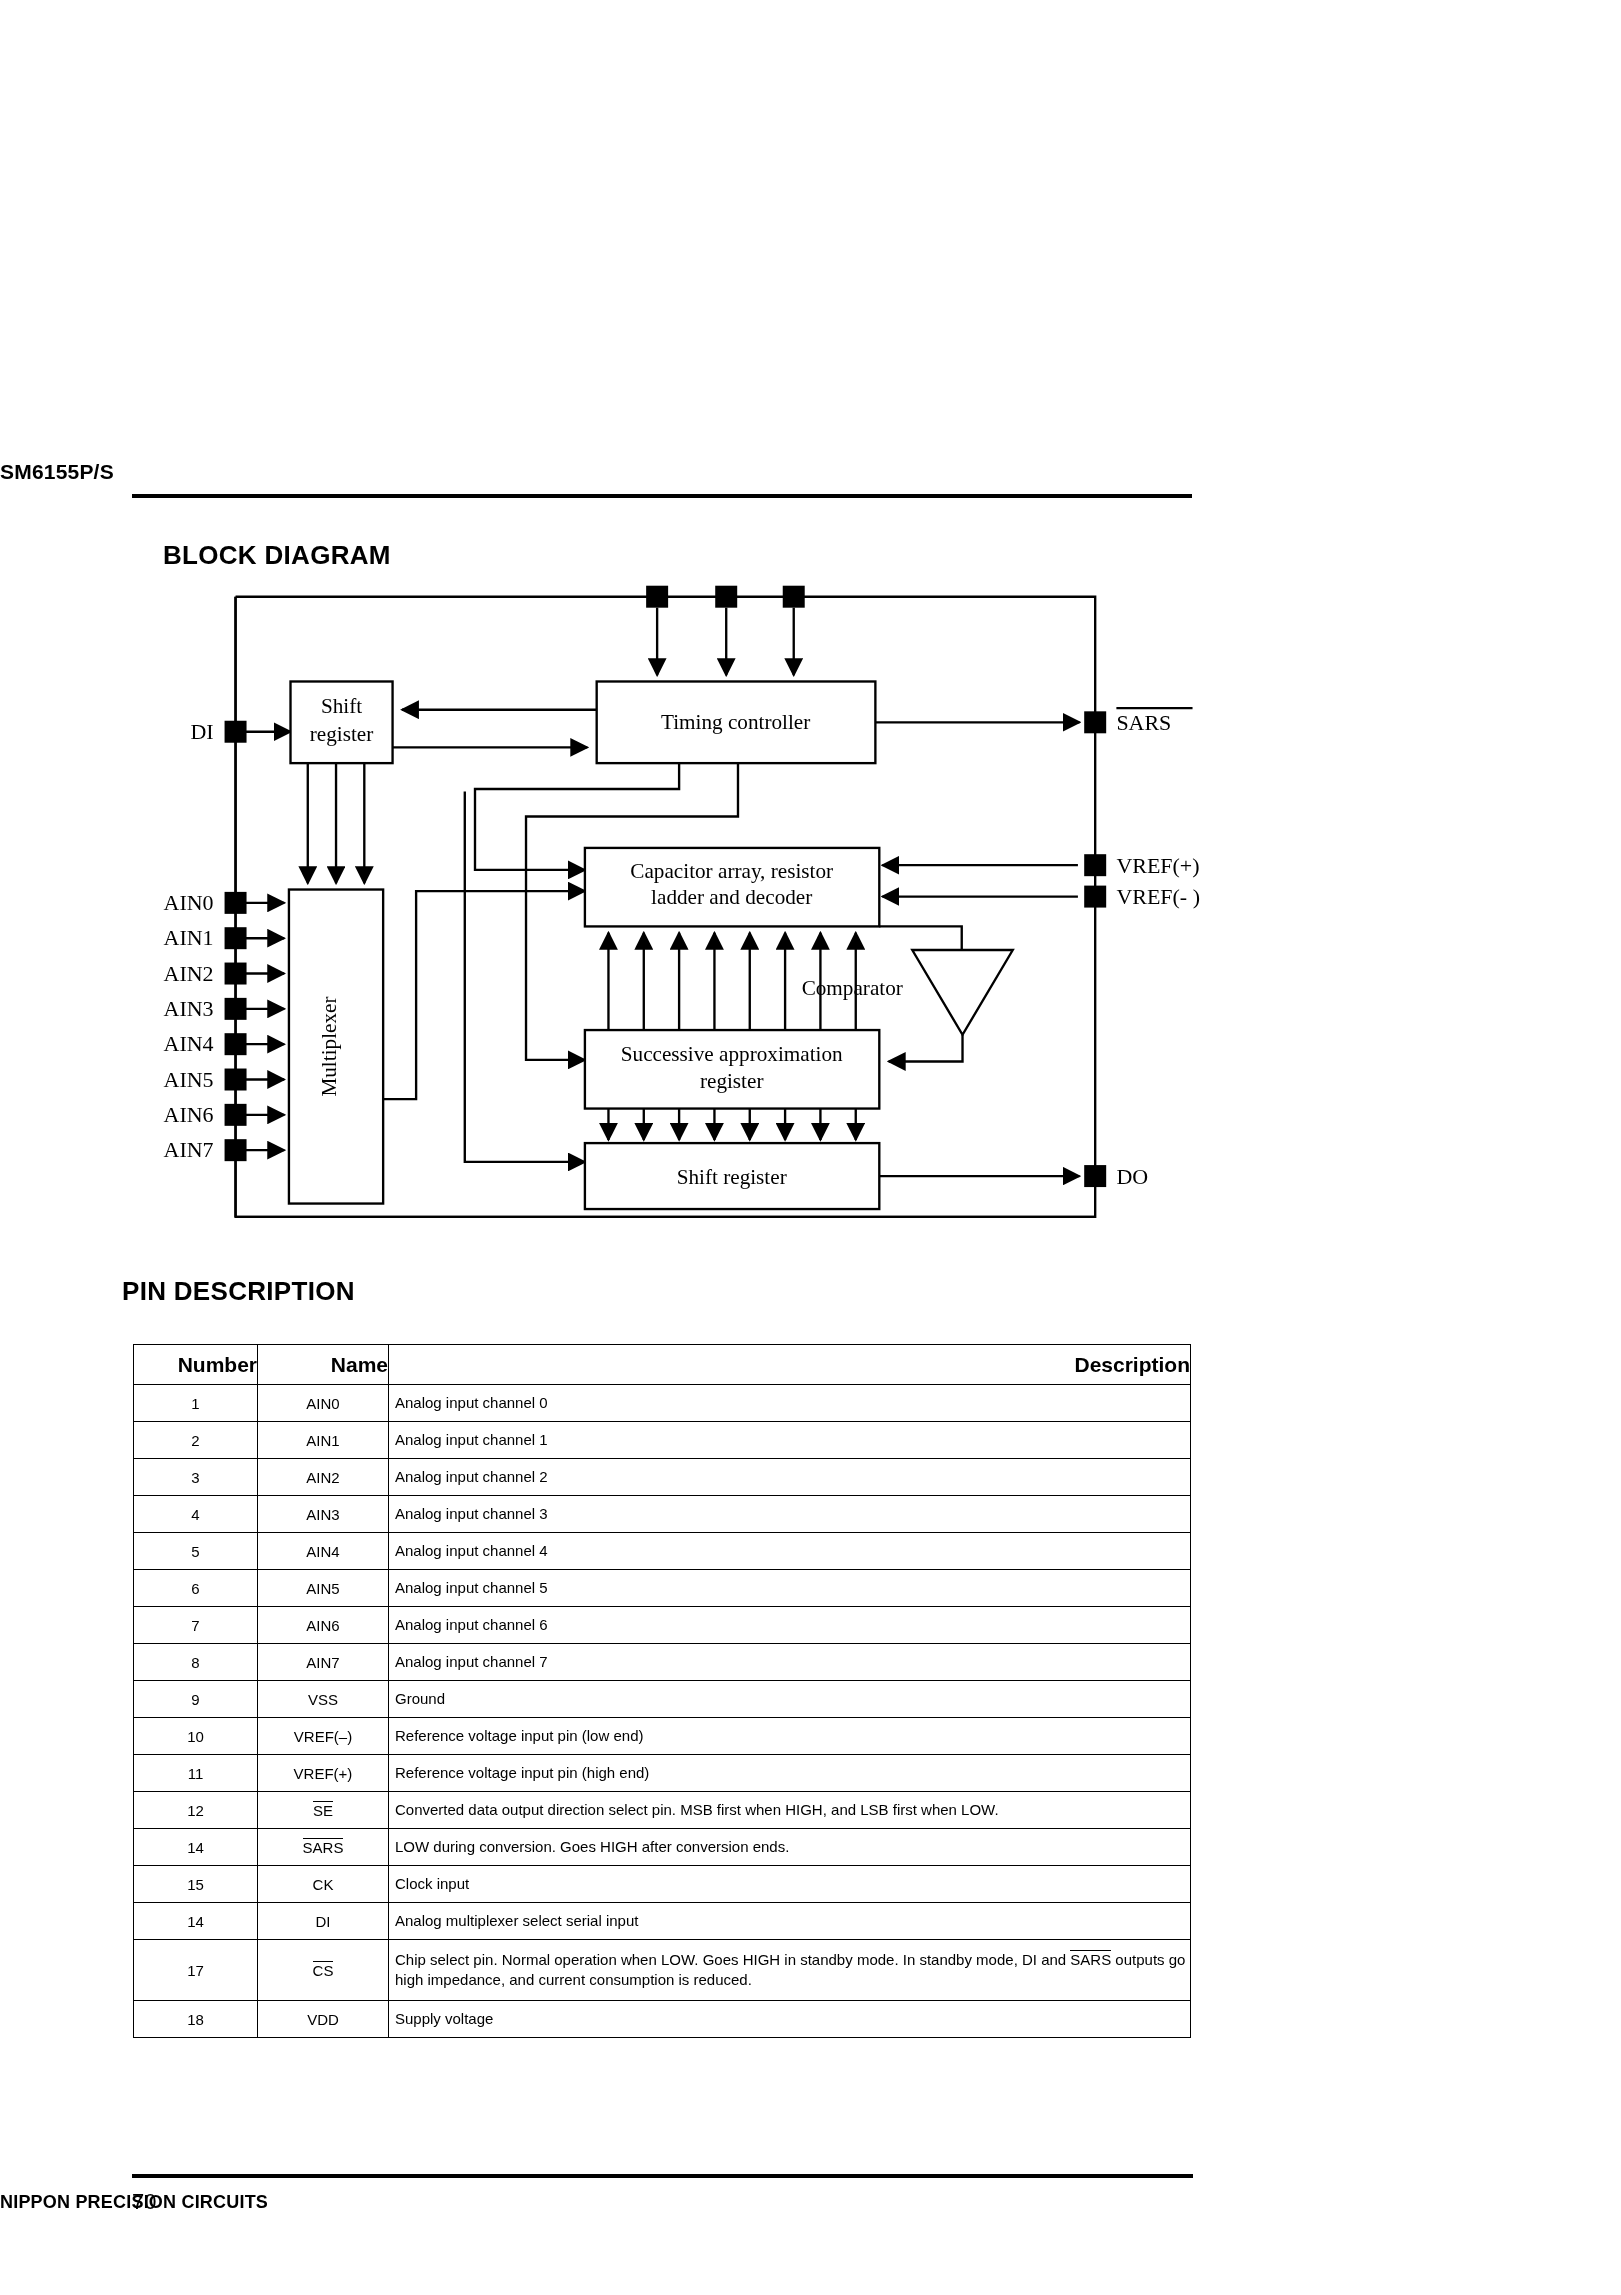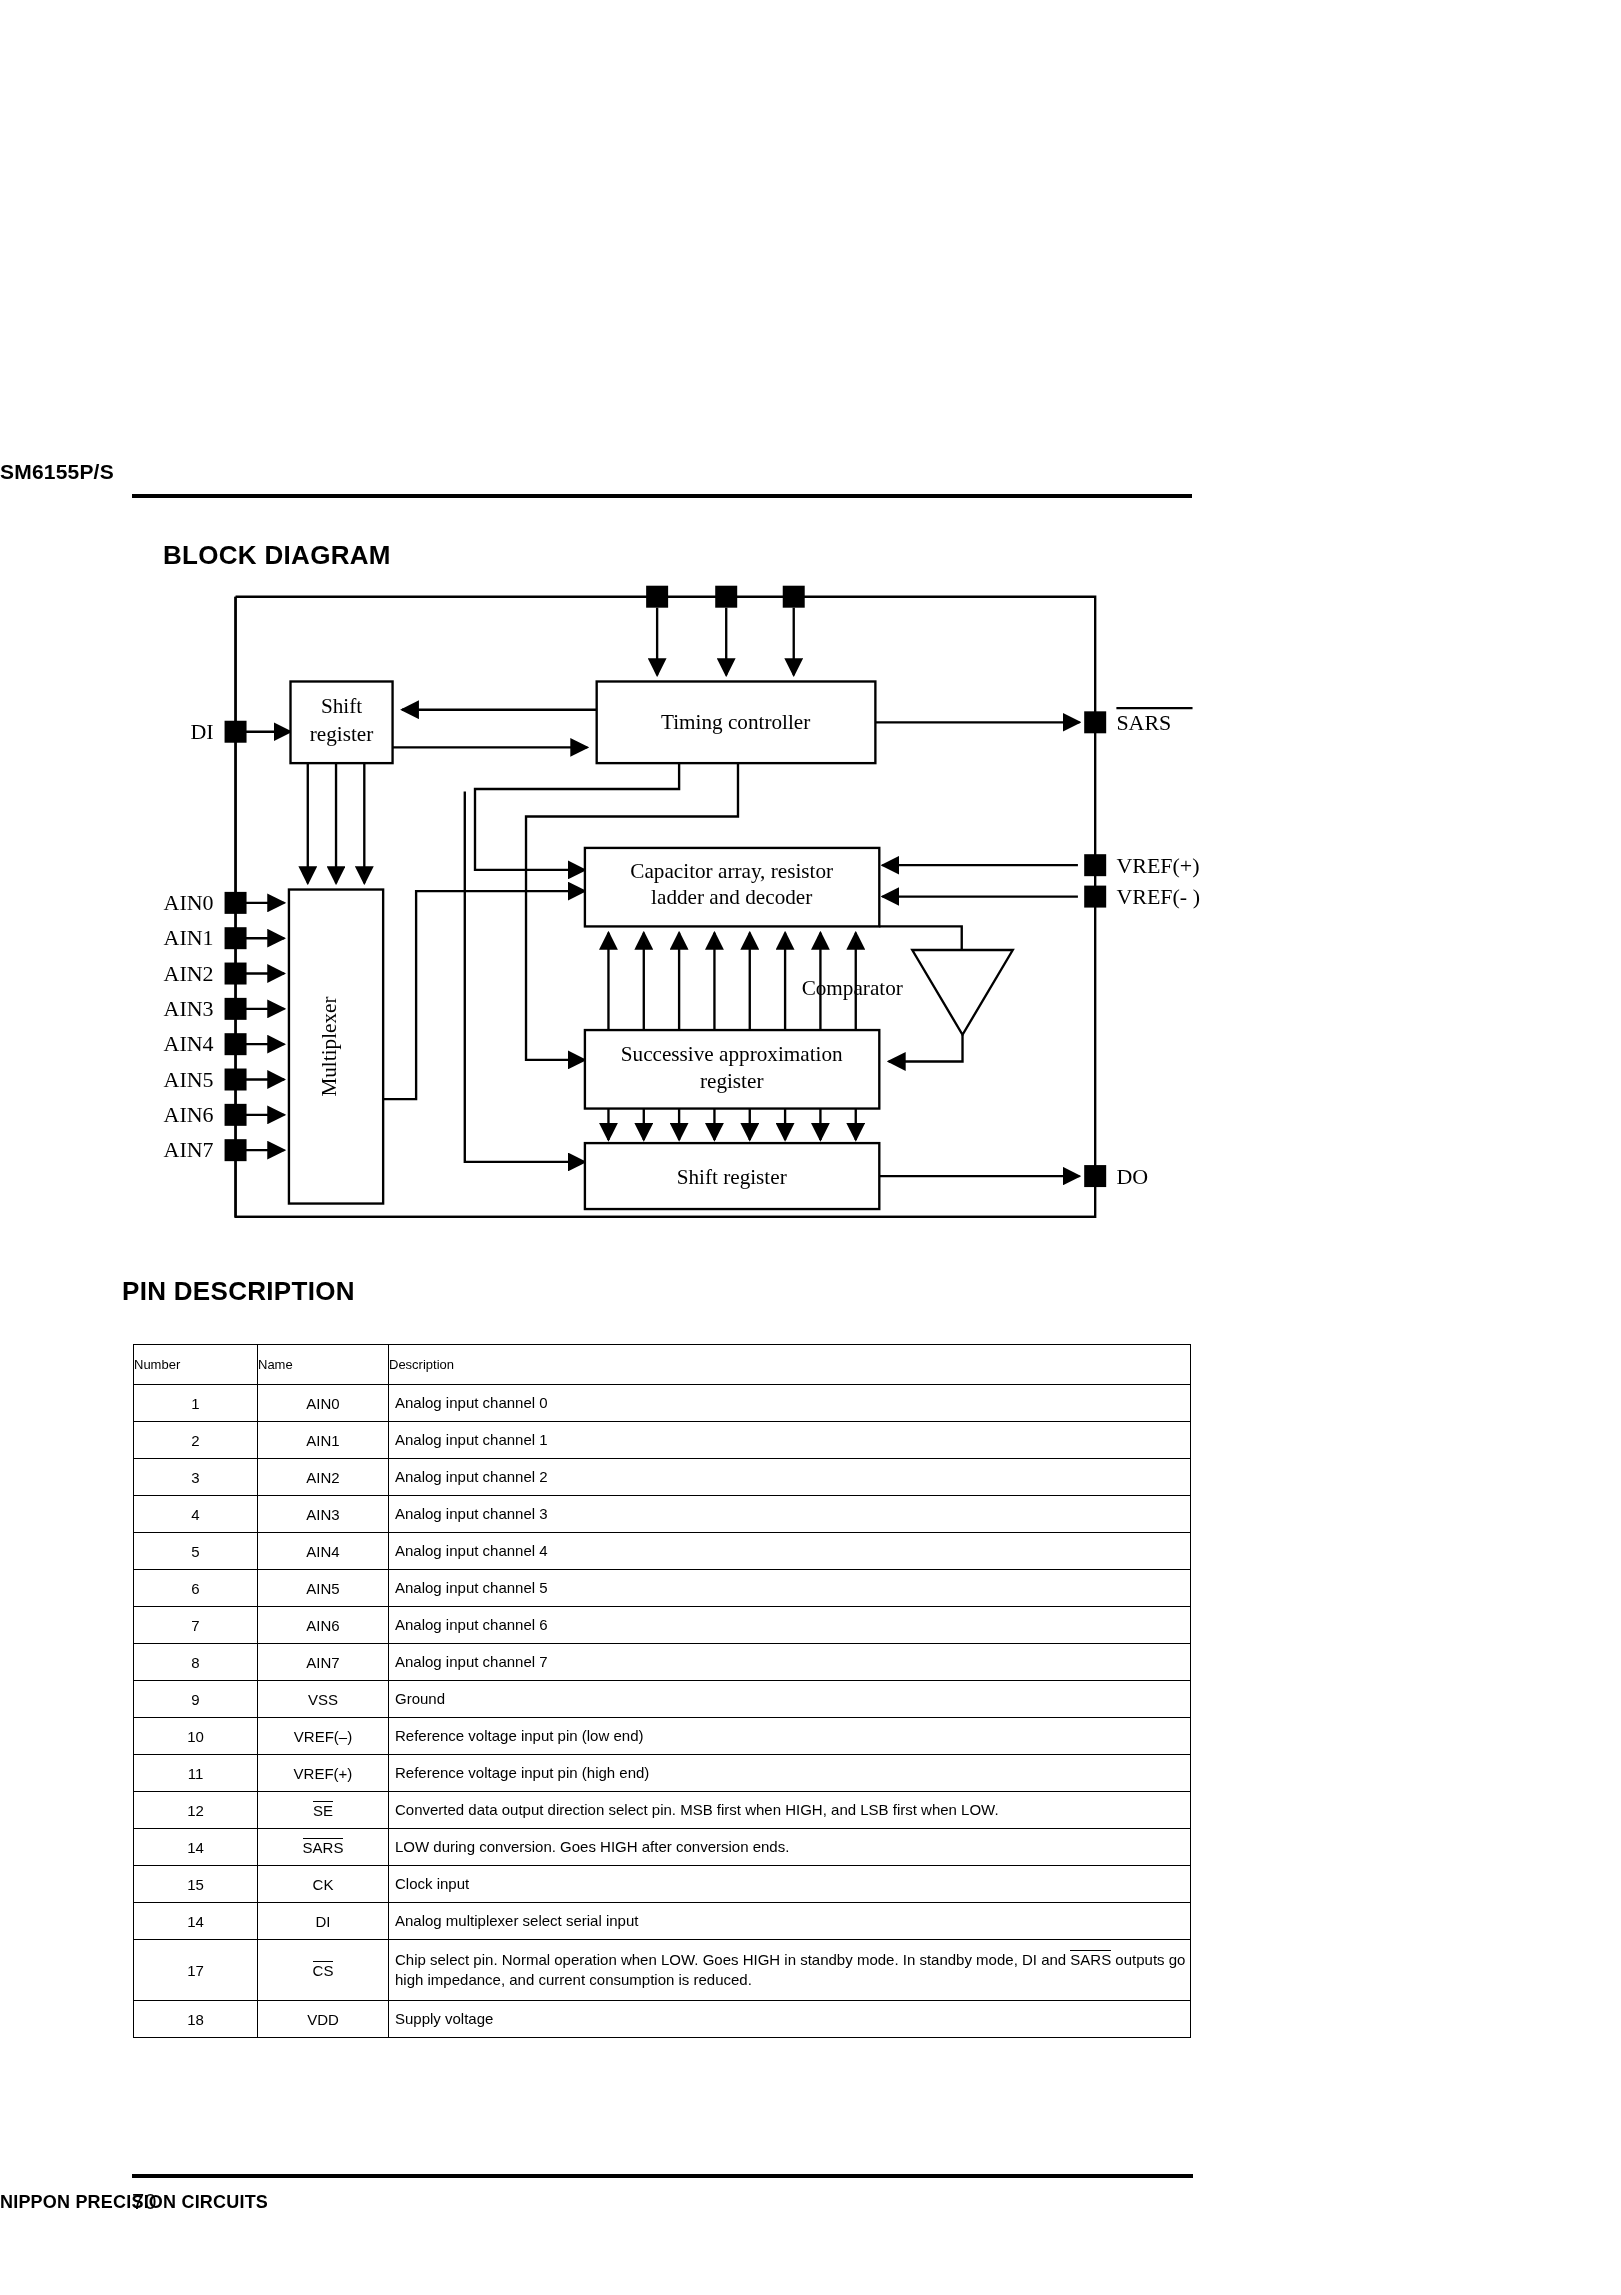--- a/index.html
+++ b/index.html
@@ -86,23 +86,23 @@
 
   #pin-table th, #pin-table td {
     border: 1.6px solid #000;
     font-size: 15px;
     color: #000;
     padding: 0;
     vertical-align: middle;
   }
   #pin-table thead th {
     height: 39px;
-    font-weight: normal;
-    text-align: left;
-    font-size: 13px;
+    font-weight: bold;
+    text-align: right;
+    font-size: 21px;
   }
   #pin-table tbody td {
     height: 36px;
   }
   #pin-table td.cell-num,
   #pin-table td.cell-name {
     text-align: center;
   }
   #pin-table td.cell-desc {
     text-align: left;

